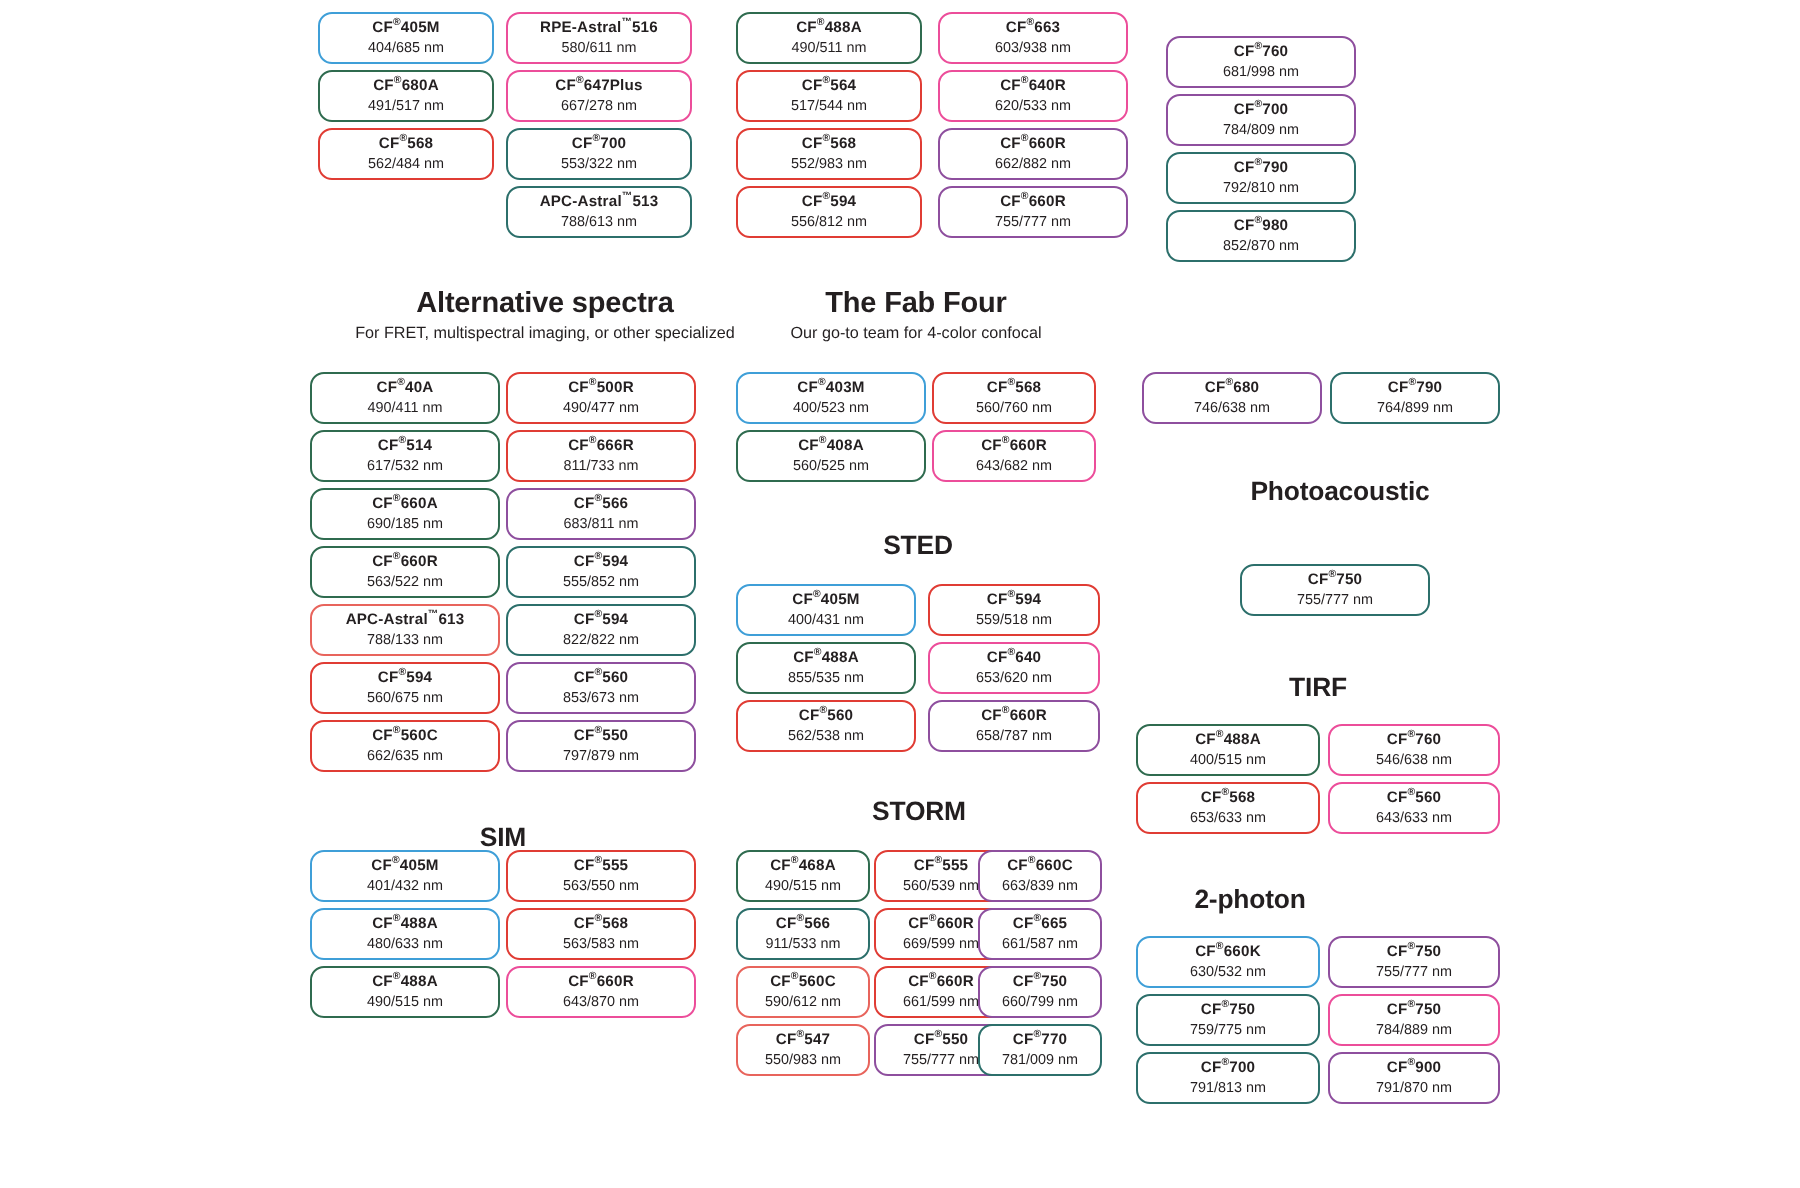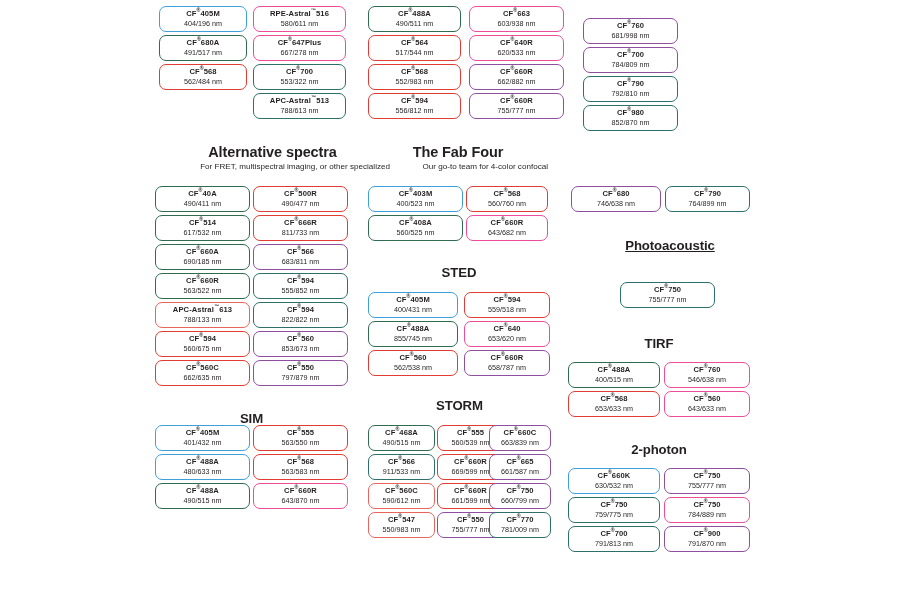--- a/index.html
+++ b/index.html
@@ -61,46 +61,46 @@
     font-weight: bold;
     color: #231f20;
     text-align: center;
     white-space: nowrap;
     letter-spacing: -0.1px;
   }
   .sec-sub {
     position: absolute;
     font-size: 8.1px;
     color: #231f20;
-    text-align: right;
+    text-align: center;
     white-space: nowrap;
   }
   .t-lg { font-size: 14.5px; }
   .t-md { font-size: 13.2px; }
-  .sec-title.two-line { line-height: 1.16; text-decoration: underline; }
+  .sec-title.two-line { line-height: 1.16; }
 </style>
 </head>
 <body>
 
 <div class="canvas" id="canvas">
     <div class="sec-title t-lg" style="left: 155px; top: 144px; width: 235px;">Alternative spectra</div>
     <div class="sec-sub" style="left: 155px; top: 162px; width: 235px;">For FRET, multispectral imaging, or other specialized</div>
     <div class="sec-title t-lg" style="left: 368px; top: 144px; width: 180px;">The Fab Four</div>
     <div class="sec-sub" style="left: 368px; top: 162px; width: 180px;">Our go-to team for 4-color confocal</div>
     <div class="sec-title t-md" style="left: 368px; top: 265px; width: 182px;">STED</div>
     <div class="sec-title t-md two-line" style="left: 590px; top: 238px; width: 160px;">
       <div>Photoacoustic</div>
     </div>
     <div class="sec-title t-md" style="left: 568px; top: 336px; width: 182px;">TIRF</div>
     <div class="sec-title t-md" style="left: 155px; top: 411px; width: 193px;">SIM</div>
     <div class="sec-title t-md" style="left: 368px; top: 398px; width: 183px;">STORM</div>
-    <div class="sec-title t-md" style="left: 568px; top: 442px; width: 182px;">2-photon</div>
+    <div class="sec-title t-md" style="left: 534px; top: 442px; width: 182px;">2-photon</div>
     <div class="chip" style="left: 159px; top: 6px; width: 88px; height: 26px; border-color: rgb(63, 159, 216);">
       <div class="nm">CF<sup>®</sup>405M</div>
-      <div class="ex">404/196 nm</div>
+      <div class="ex">404/685 nm</div>
     </div>
     <div class="chip" style="left: 159px; top: 35px; width: 88px; height: 26px; border-color: rgb(47, 107, 79);">
       <div class="nm">CF<sup>®</sup>680A</div>
       <div class="ex">491/517 nm</div>
     </div>
     <div class="chip" style="left: 159px; top: 64px; width: 88px; height: 26px; border-color: rgb(224, 60, 52);">
       <div class="nm">CF<sup>®</sup>568</div>
       <div class="ex">562/484 nm</div>
     </div>
     <div class="chip" style="left: 253px; top: 6px; width: 93px; height: 26px; border-color: rgb(236, 77, 154);">
@@ -238,21 +238,21 @@
     <div class="chip" style="left: 466px; top: 215px; width: 82px; height: 26px; border-color: rgb(236, 77, 154);">
       <div class="nm">CF<sup>®</sup>660R</div>
       <div class="ex">643/682 nm</div>
     </div>
     <div class="chip" style="left: 368px; top: 292px; width: 90px; height: 26px; border-color: rgb(63, 159, 216);">
       <div class="nm">CF<sup>®</sup>405M</div>
       <div class="ex">400/431 nm</div>
     </div>
     <div class="chip" style="left: 368px; top: 321px; width: 90px; height: 26px; border-color: rgb(47, 107, 79);">
       <div class="nm">CF<sup>®</sup>488A</div>
-      <div class="ex">855/745 nm</div>
+      <div class="ex">855/535 nm</div>
     </div>
     <div class="chip" style="left: 368px; top: 350px; width: 90px; height: 26px; border-color: rgb(224, 60, 52);">
       <div class="nm">CF<sup>®</sup>560</div>
       <div class="ex">562/538 nm</div>
     </div>
     <div class="chip" style="left: 464px; top: 292px; width: 86px; height: 26px; border-color: rgb(224, 60, 52);">
       <div class="nm">CF<sup>®</sup>594</div>
       <div class="ex">559/518 nm</div>
     </div>
     <div class="chip" style="left: 464px; top: 321px; width: 86px; height: 26px; border-color: rgb(236, 77, 154);">

